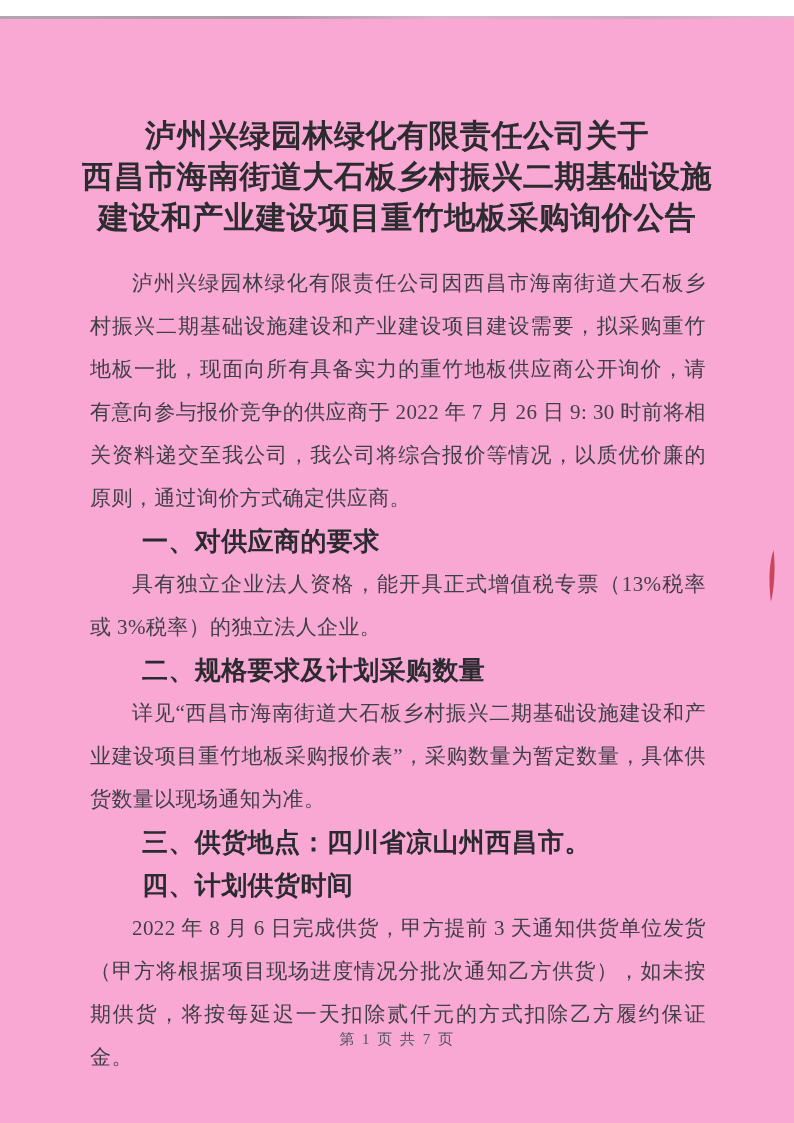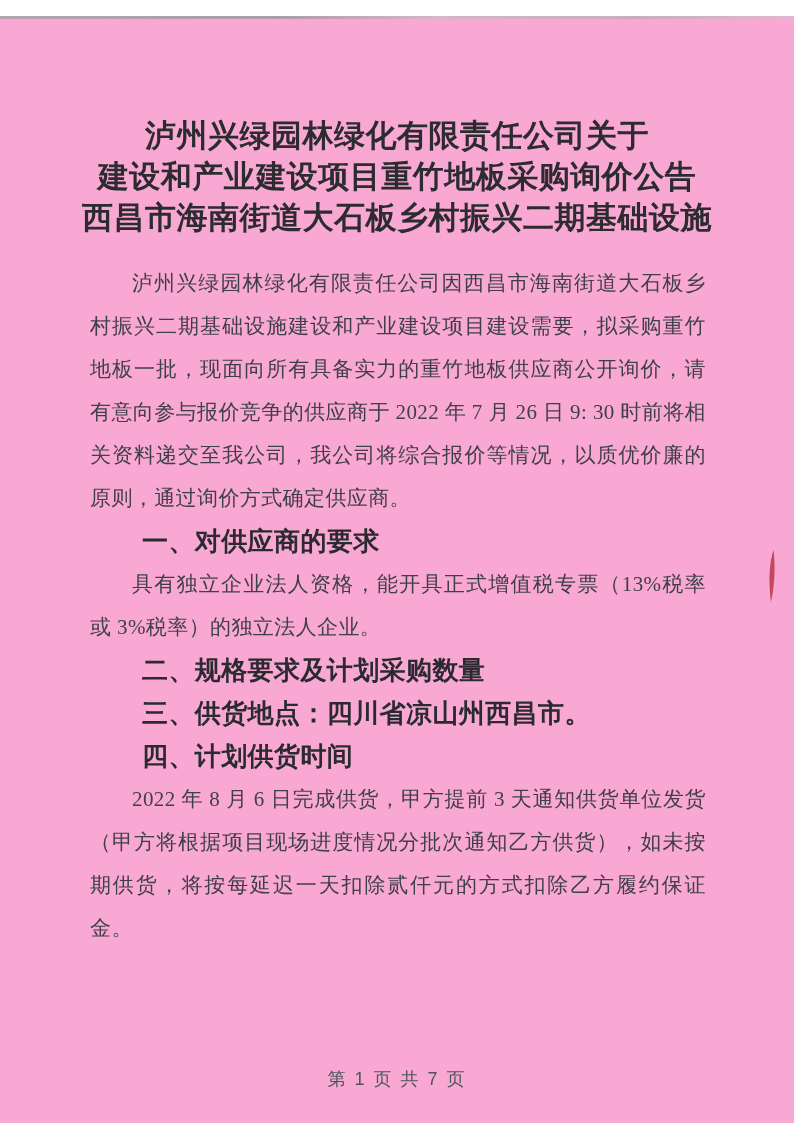--- a/index.html
+++ b/index.html
@@ -74,50 +74,51 @@
     font-family: "Liberation Sans", "DejaVu Sans", sans-serif;
     font-size: 26px;
     font-weight: 700;
     line-height: 43px;
     color: #2a2a30;
     letter-spacing: 0.4px;
   }
 
   .doc-footer {
     position: absolute;
-    top: 1051px;
+    top: 1014px;
     left: 0;
     width: 100%;
     text-align: center;
-    font-family: Liberation Sans, sans-serif;
-    font-size: 18px;
+    font-family: Liberation Serif, serif;
+    font-size: 15px;
     color: #4d545e;
     letter-spacing: 2px;
   }
 </style>
 </head>
 <body>
 
 <div class="page">
 
   <div class="scan-edge-top"></div>
 
   <div class="doc-title">
     <div>泸州兴绿园林绿化有限责任公司关于</div>
+    <div>西昌市海南街道大石板乡村振兴二期基础设施</div>
     <div>建设和产业建设项目重竹地板采购询价公告</div>
-    <div>西昌市海南街道大石板乡村振兴二期基础设施</div>
   </div>
 
   <div class="doc-body">
     <p>泸州兴绿园林绿化有限责任公司因西昌市海南街道大石板乡村振兴二期基础设施建设和产业建设项目建设需要，拟采购重竹地板一批，现面向所有具备实力的重竹地板供应商公开询价，请有意向参与报价竞争的供应商于 2022 年 7 月 26 日 9: 30 时前将相关资料递交至我公司，我公司将综合报价等情况，以质优价廉的原则，通过询价方式确定供应商。</p>
 
     <h2>一、对供应商的要求</h2>
     <p>具有独立企业法人资格，能开具正式增值税专票（13%税率或 3%税率）的独立法人企业。</p>
 
     <h2>二、规格要求及计划采购数量</h2>
+    <p>详见“西昌市海南街道大石板乡村振兴二期基础设施建设和产业建设项目重竹地板采购报价表”，采购数量为暂定数量，具体供货数量以现场通知为准。</p>
 
     <h2>三、供货地点：四川省凉山州西昌市。</h2>
 
     <h2>四、计划供货时间</h2>
     <p>2022 年 8 月 6 日完成供货，甲方提前 3 天通知供货单位发货（甲方将根据项目现场进度情况分批次通知乙方供货），如未按期供货，将按每延迟一天扣除贰仟元的方式扣除乙方履约保证金。</p>
   </div>
 
   <div class="red-mark">
     <svg width="12" height="54" viewBox="0 0 12 54" xmlns="http://www.w3.org/2000/svg">
       <path d="M7.5,0 C3.5,12 2.2,28 4.8,52 C8.2,40 9.8,16 7.5,0 Z" fill="#c0394b" opacity="0.88"></path>

